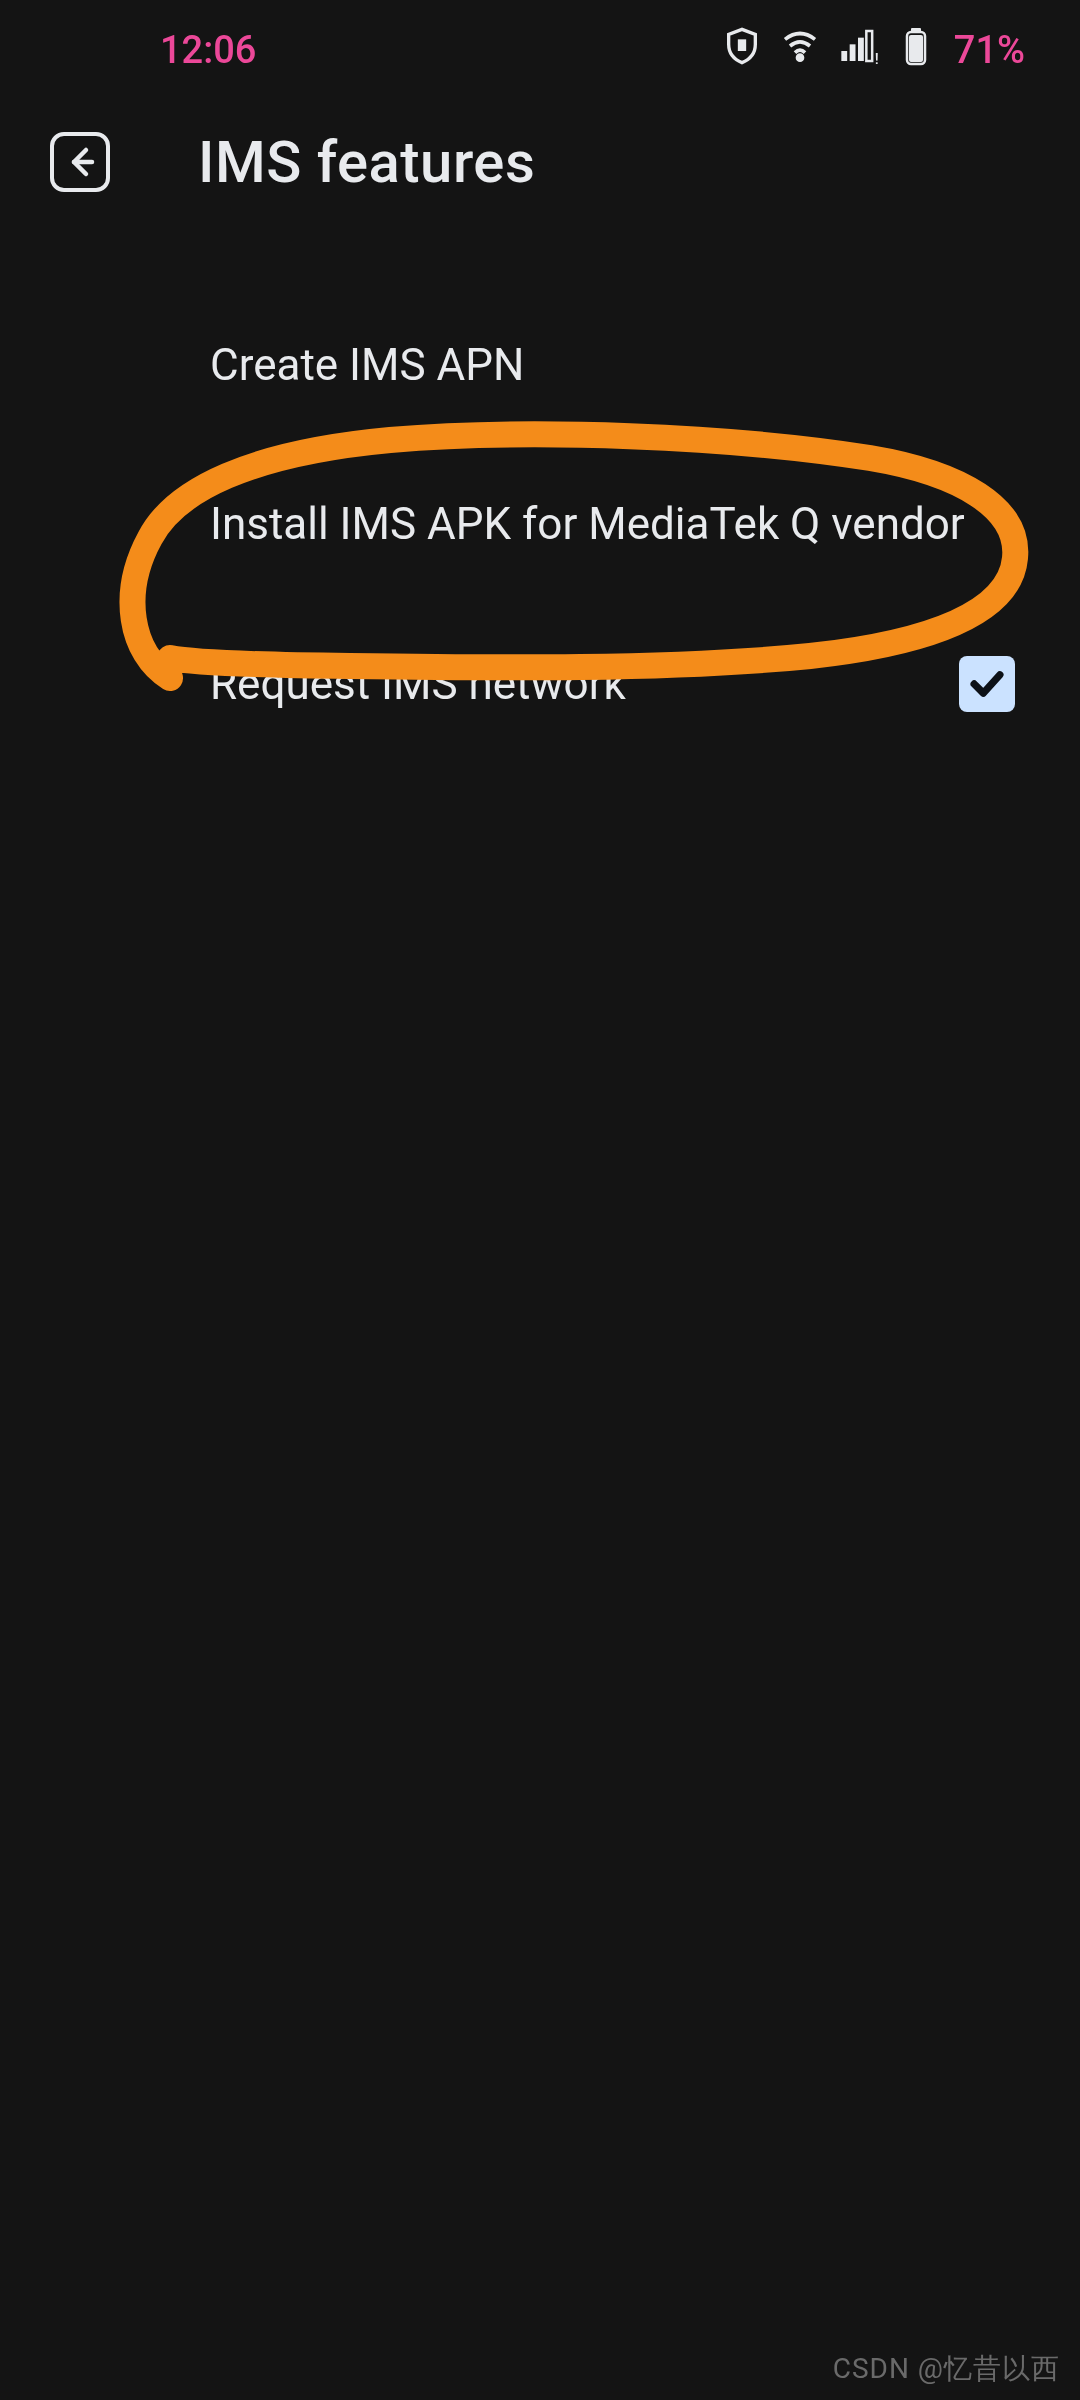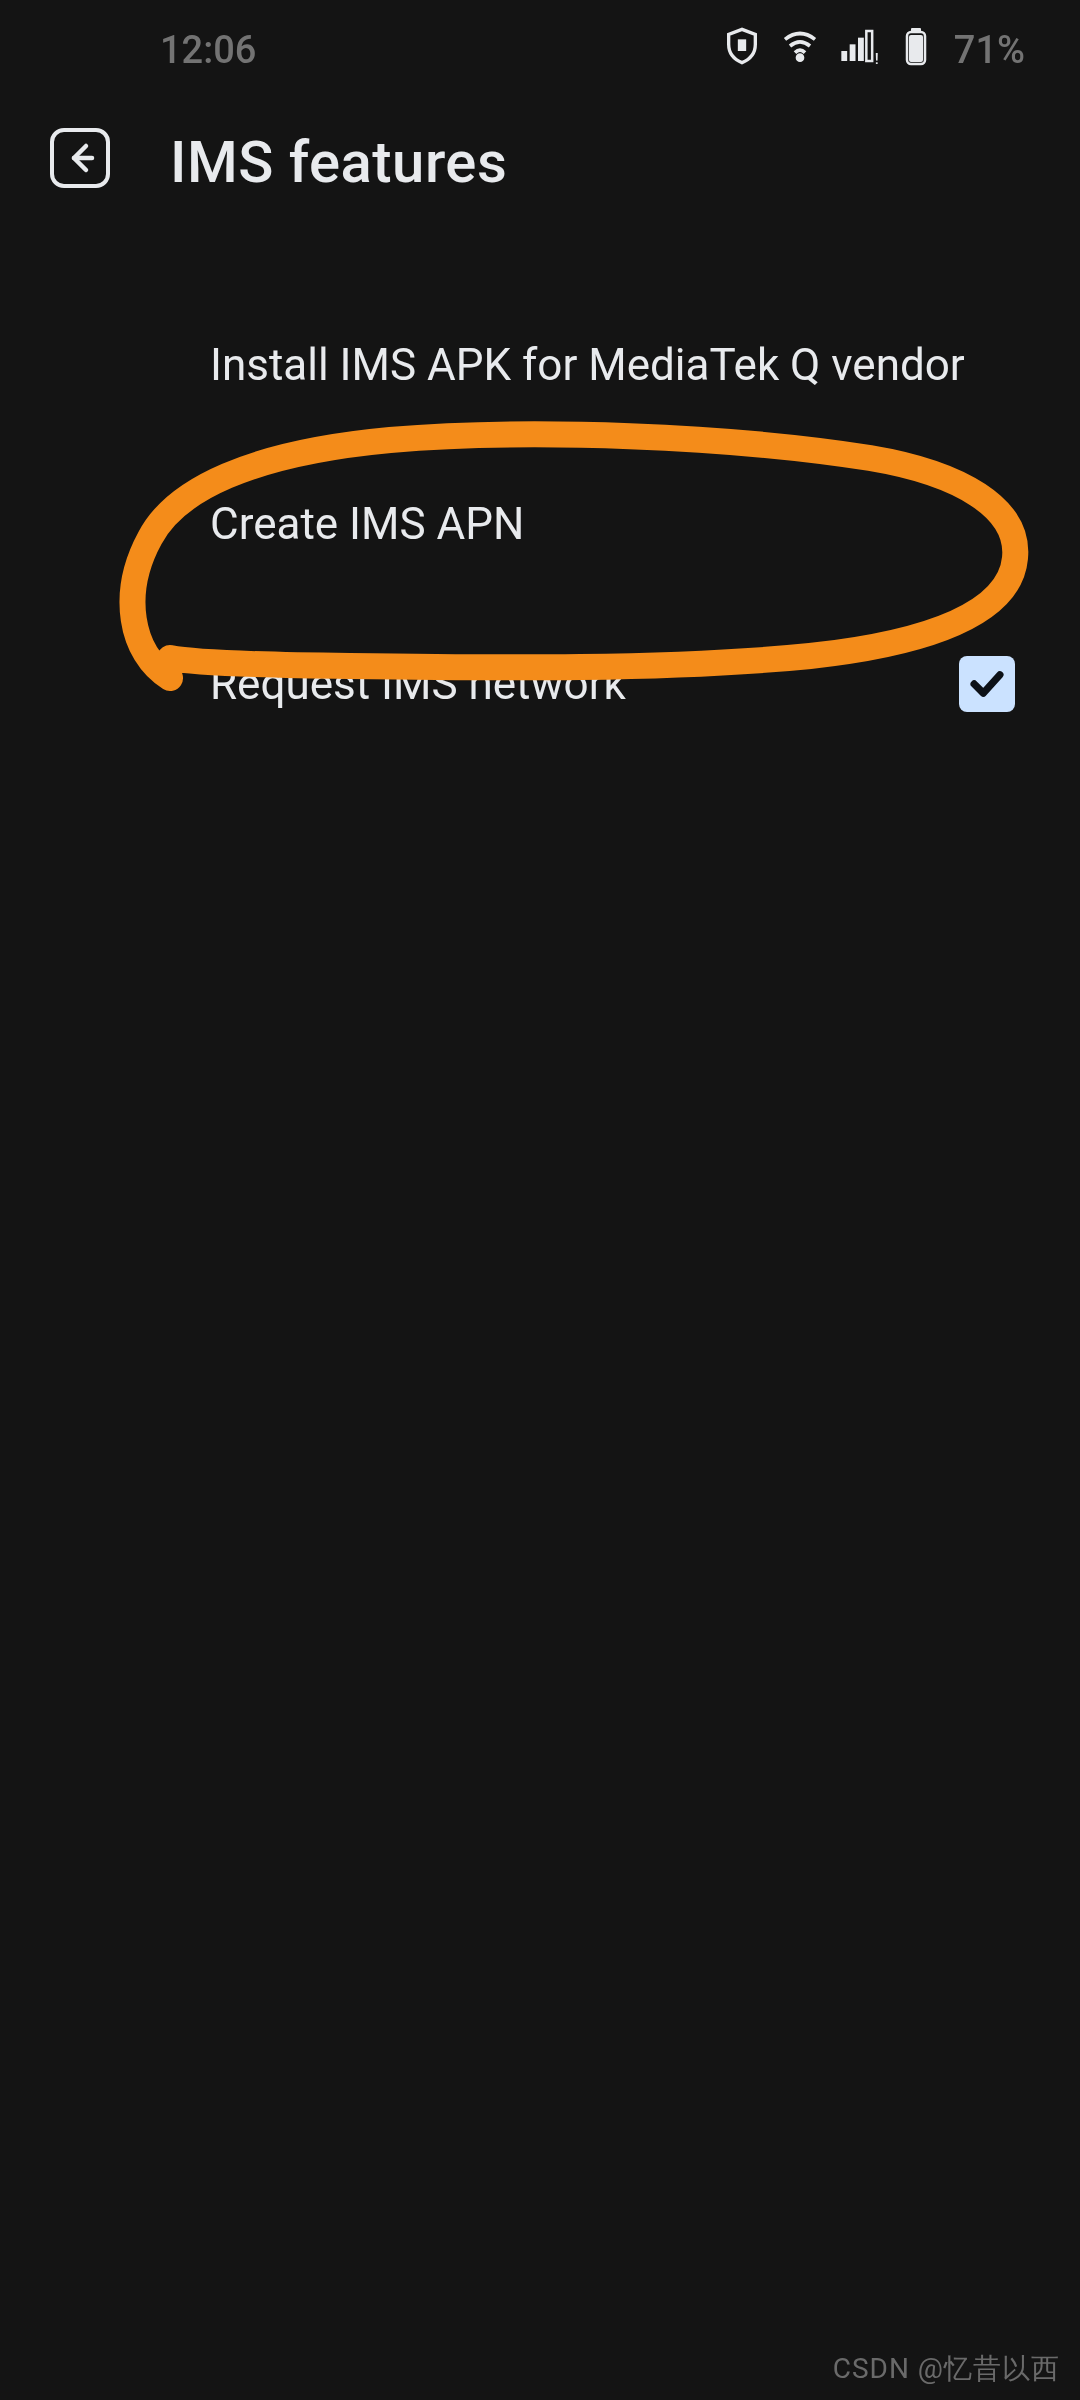--- a/index.html
+++ b/index.html
@@ -13,28 +13,29 @@
       overflow: hidden;
     }
     .status-bar {
       height: 100px;
       display: flex;
       align-items: center;
       justify-content: space-between;
       padding: 0 55px 0 160px;
       font-size: 38px;
       font-weight: 500;
-      color: #737373;
+      color: #ec4899;
     }
     .status-left { display: flex; align-items: center; gap: 28px; }
     .status-right { display: flex; align-items: center; gap: 18px; }
     .status-right svg { width: 40px; height: 40px; }
     .header {
       display: flex;
-      gap: 60px;
+      align-items: center;
+      gap: 88px;
       padding: 28px 50px 60px 50px;
     }
     .back-btn {
       width: 60px;
       height: 60px;
       border: 4px solid #e8eaed;
       border-radius: 14px;
       display: flex;
       align-items: center;
       justify-content: center;
@@ -157,25 +158,25 @@
         <path d="M16 4 L8 12 L16 20"></path>
         <path d="M8 12 H20"></path>
       </svg>
   </button>
   <h1 class="page-title">IMS features</h1>
 </div>
 
 <div class="list">
 
   <div class="list-item">
+    <span class="item-label">Create IMS APN</span>
+  </div>
+
+  <div class="list-item">
     <span class="item-label">Install IMS APK for MediaTek Q vendor</span>
-  </div>
-
-  <div class="list-item">
-    <span class="item-label">Create IMS APN</span>
   </div>
 
   <div class="list-item">
     <span class="item-label">Request IMS network</span>
     <div class="checkbox">
       <svg viewBox="0 0 24 24" fill="none" stroke="#0d1117" stroke-width="4" stroke-linecap="round" stroke-linejoin="round">
           <path d="M5 12 L10 17 L19 7"></path>
         </svg>
     </div>
   </div>

